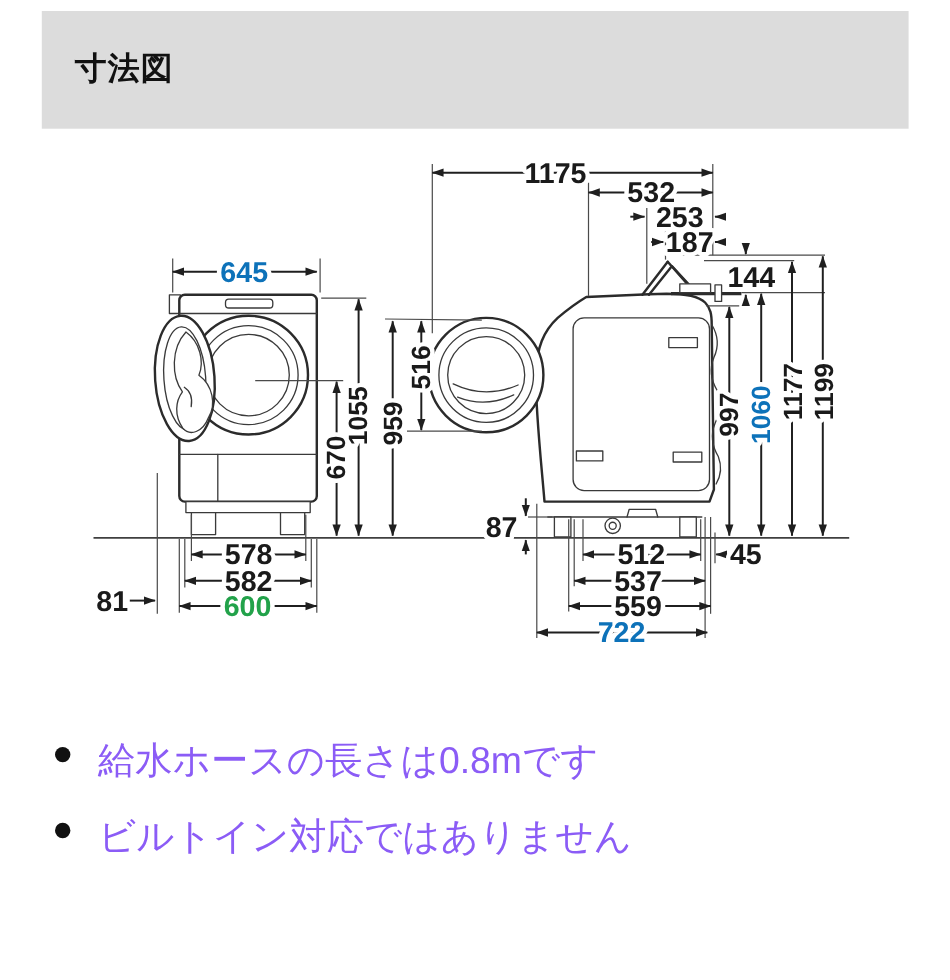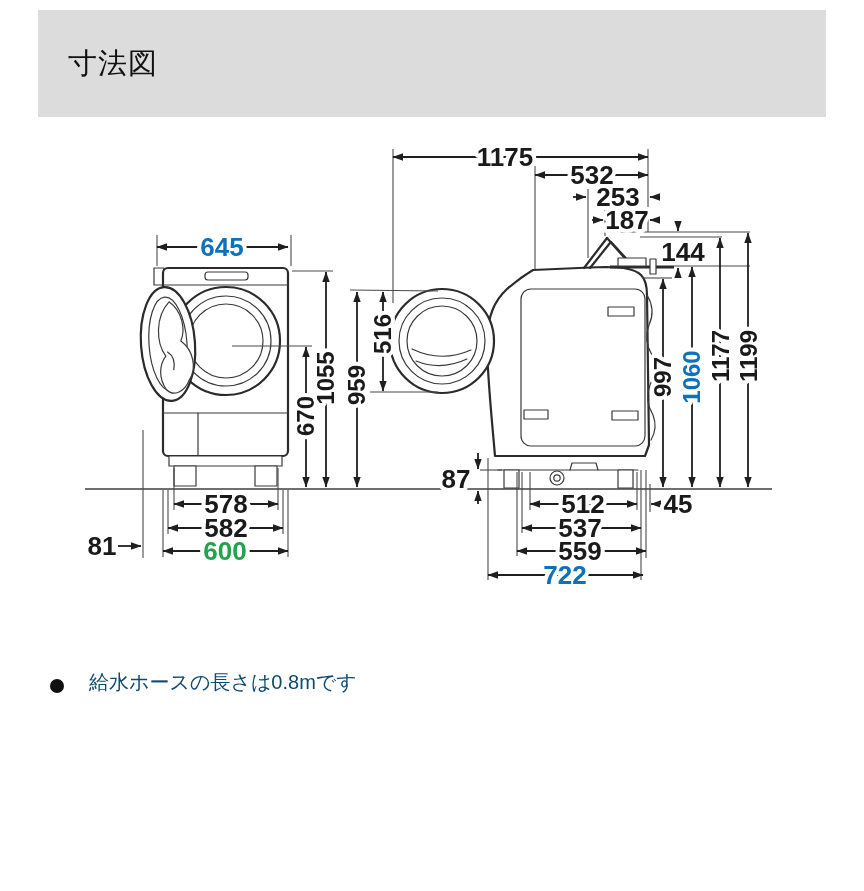--- a/index.html
+++ b/index.html
@@ -1,20 +1,20 @@
 <!DOCTYPE html>
 <html><head>
 <meta charset="utf-8">
 <style>
   html,body{margin:0;padding:0;background:#fff;}
   .page{position:relative;width:864px;height:891px;background:#ffffff;overflow:hidden;
         font-family:"Liberation Sans","DejaVu Sans",sans-serif;}
   .header-bar{position:absolute;left:38px;top:10px;width:788px;height:107px;background:#dcdcdc;}
   .header-title{position:absolute;left:30px;top:0;height:107px;line-height:107px;
-        font-size:29px;font-weight:normal;color:#111;letter-spacing:1px;text-align:right;}
+        font-size:29px;font-weight:bold;color:#111;letter-spacing:1px;text-align:right;}
   svg.diagram{position:absolute;left:0;top:0;}
 
   
   .ol{fill:#fff;stroke:#2b2b2b;stroke-width:2.2;stroke-linejoin:round;stroke-linecap:round;}
   .oln{fill:none;stroke:#2b2b2b;stroke-width:2.2;stroke-linejoin:round;stroke-linecap:round;}
   .tn{fill:none;stroke:#3a3a3a;stroke-width:1.2;stroke-linejoin:round;stroke-linecap:round;}
   .tnf{fill:#fff;stroke:#3a3a3a;stroke-width:1.2;stroke-linejoin:round;}
   .ext{stroke:#4a4a4a;stroke-width:1.1;fill:none;}
   .dim{stroke:#1f1f1f;stroke-width:1.8;fill:none;}
   .floor{stroke:#3f3f3f;stroke-width:1.6;fill:none;}
@@ -25,21 +25,21 @@
        stroke-linejoin:round;}
   .lbl.v{font-size:24px;}
   .lbl.blue{fill:#0d72b9;}
   .lbl.green{fill:#22a24a;}
 
   
   .notes{position:absolute;left:50px;top:668px;width:770px;}
   .note{display:flex;align-items:flex-start;margin-bottom:21px;}
   .note-bullet{width:14px;height:14px;border-radius:50%;background:#111;flex:0 0 14px;
        margin:11px 25px 0 0;}
-  .note-text{font-size:20px;line-height:1.42;color:#0c4a6e;max-width:700px;}
+  .note-text{font-size:34px;line-height:1.42;color:#8b5cf6;max-width:700px;}
 </style>
 </head>
 <body>
 
 <div class="page">
 
   <div class="header-bar">
     <div class="header-title">寸法図</div>
   </div>
 
@@ -209,15 +209,19 @@
       <text class="lbl" x="580" y="560">559</text>
       <text class="lbl blue" x="565" y="584">722</text>
     </g>
   </svg>
 
   <div class="notes">
     <div class="note">
       <div class="note-bullet"></div>
       <div class="note-text">給水ホースの長さは0.8mです</div>
     </div>
+    <div class="note">
+      <div class="note-bullet"></div>
+      <div class="note-text">ビルトイン対応ではありません</div>
+    </div>
   </div>
 
 </div>
 
 </body></html>

